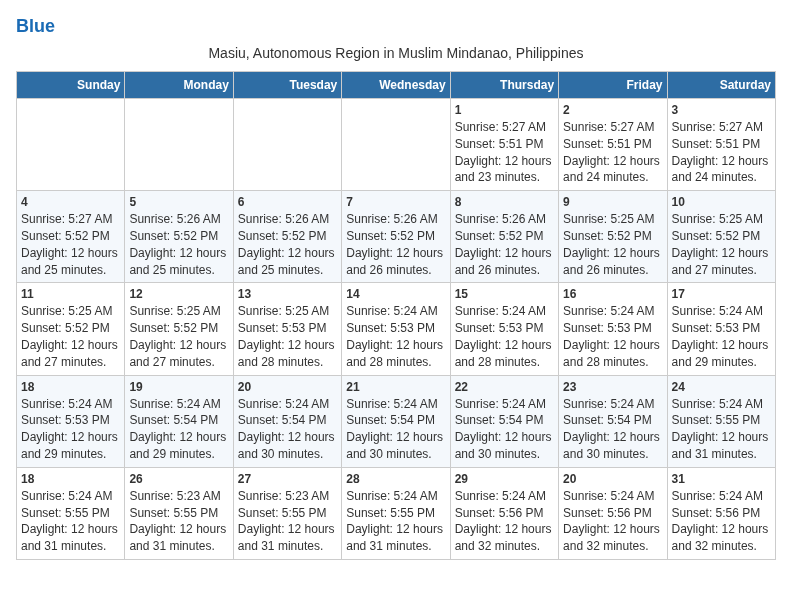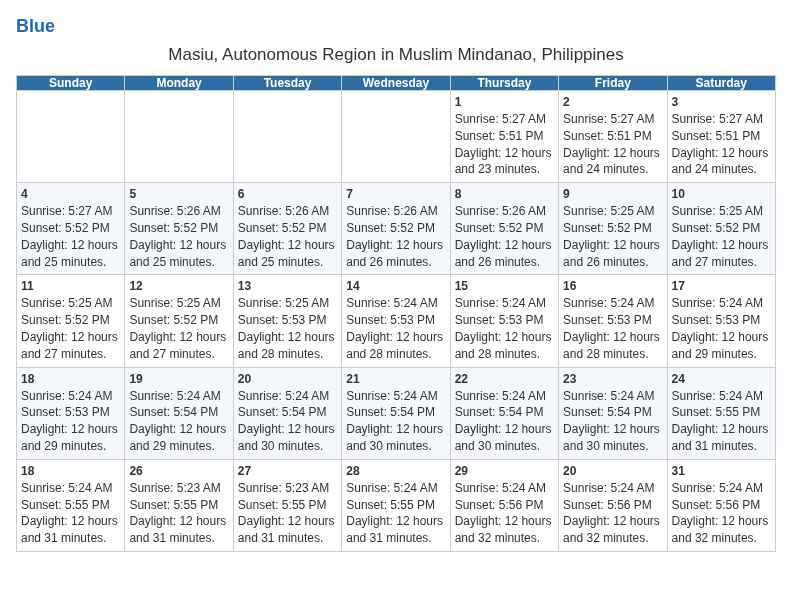--- a/index.html
+++ b/index.html
@@ -36,36 +36,36 @@
       margin-left: 2px;
     }
     .month-title {
       font-size: 36px;
       font-weight: bold;
       color: #333;
       text-align: right;
     }
     .subtitle {
       text-align: center;
-      font-size: 17px;
+      font-size: 14px;
       color: #333;
       margin-bottom: 10px;
       font-weight: normal;
     }
     table {
       width: 100%;
       border-collapse: collapse;
     }
     thead tr th {
       background-color: #2e6da4;
       color: #fff;
       font-size: 12px;
       font-weight: bold;
-      padding: 0 4px;
-      text-align: center;
+      padding: 6px 4px;
+      text-align: right;
       border: 1px solid #ccc;
       margin-top: 28px;
     }
     tbody tr td {
       border: 1px solid #ccc;
       vertical-align: top;
       padding: 4px;
       font-size: 10px;
       color: #333;
       width: 108px;

